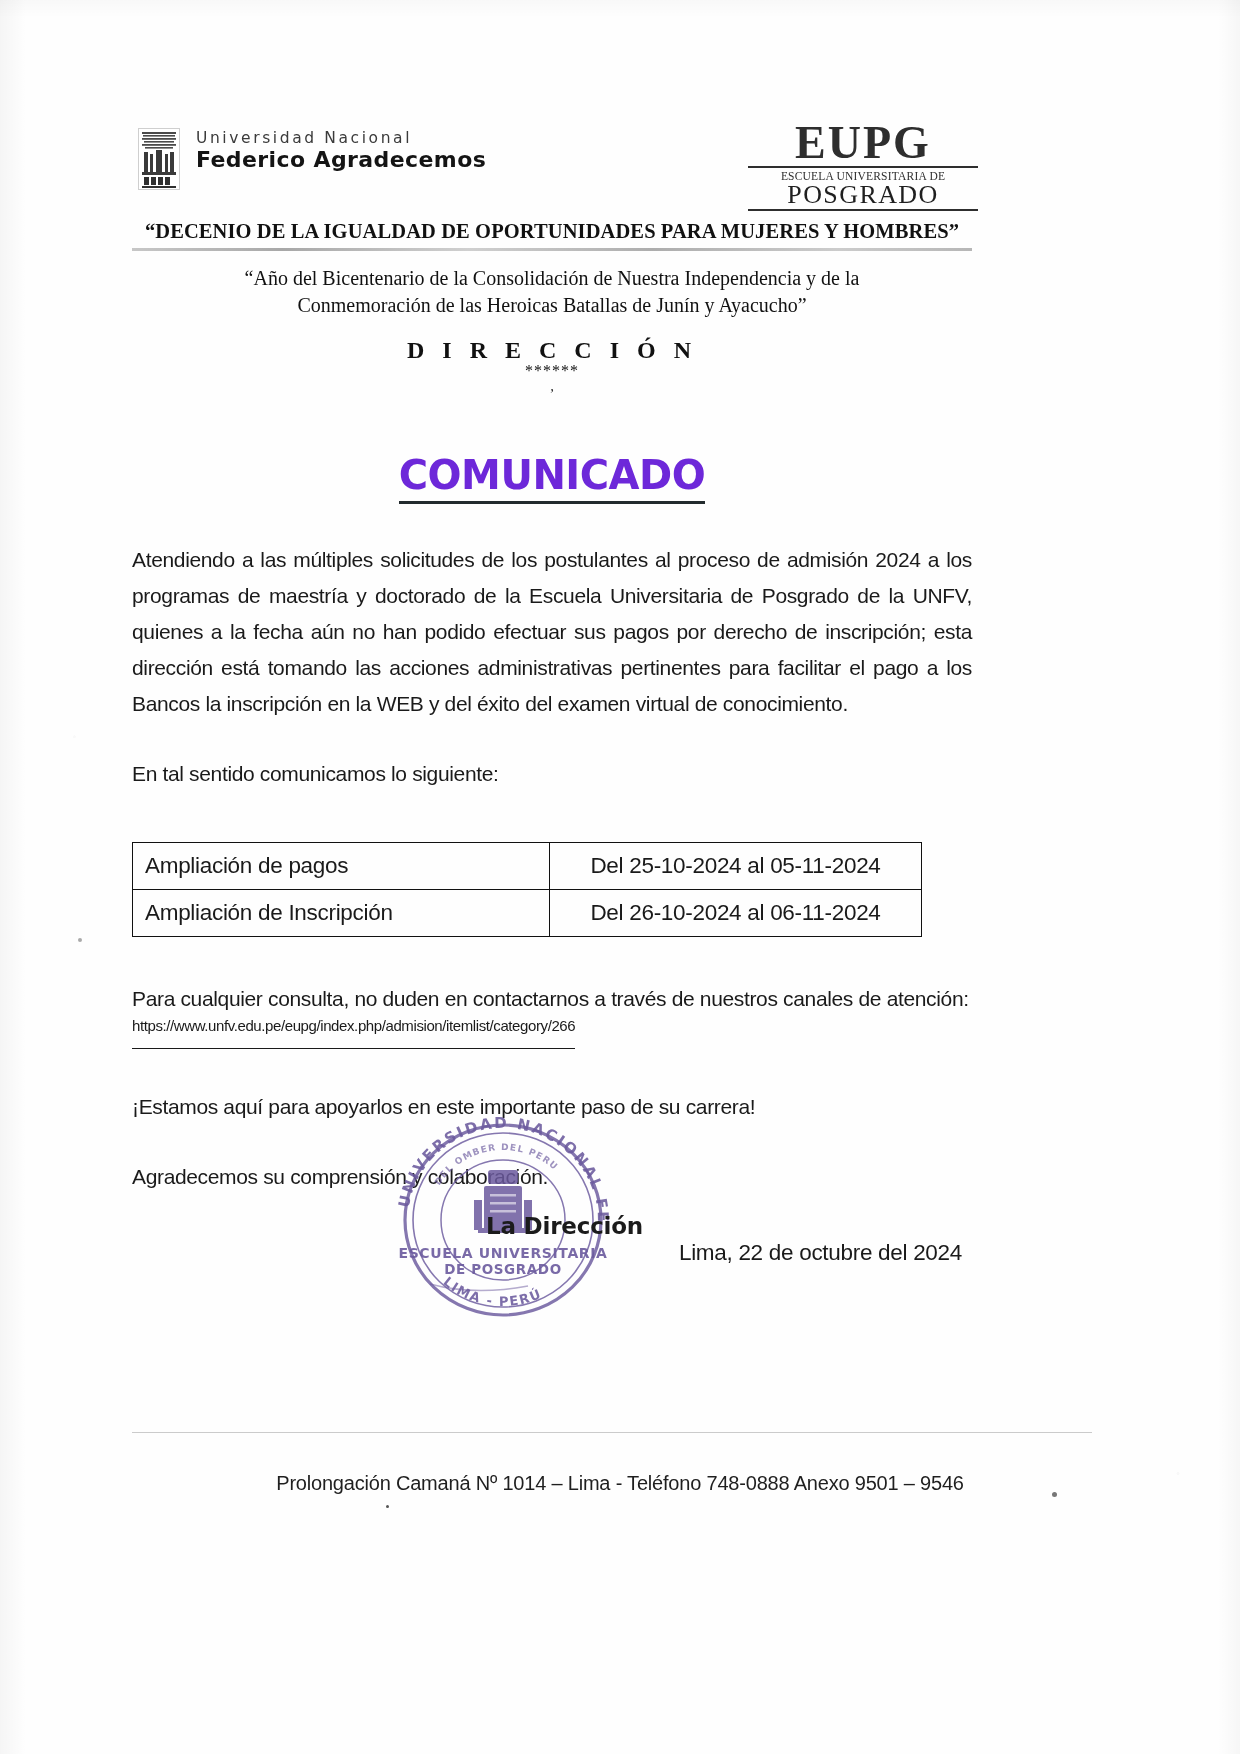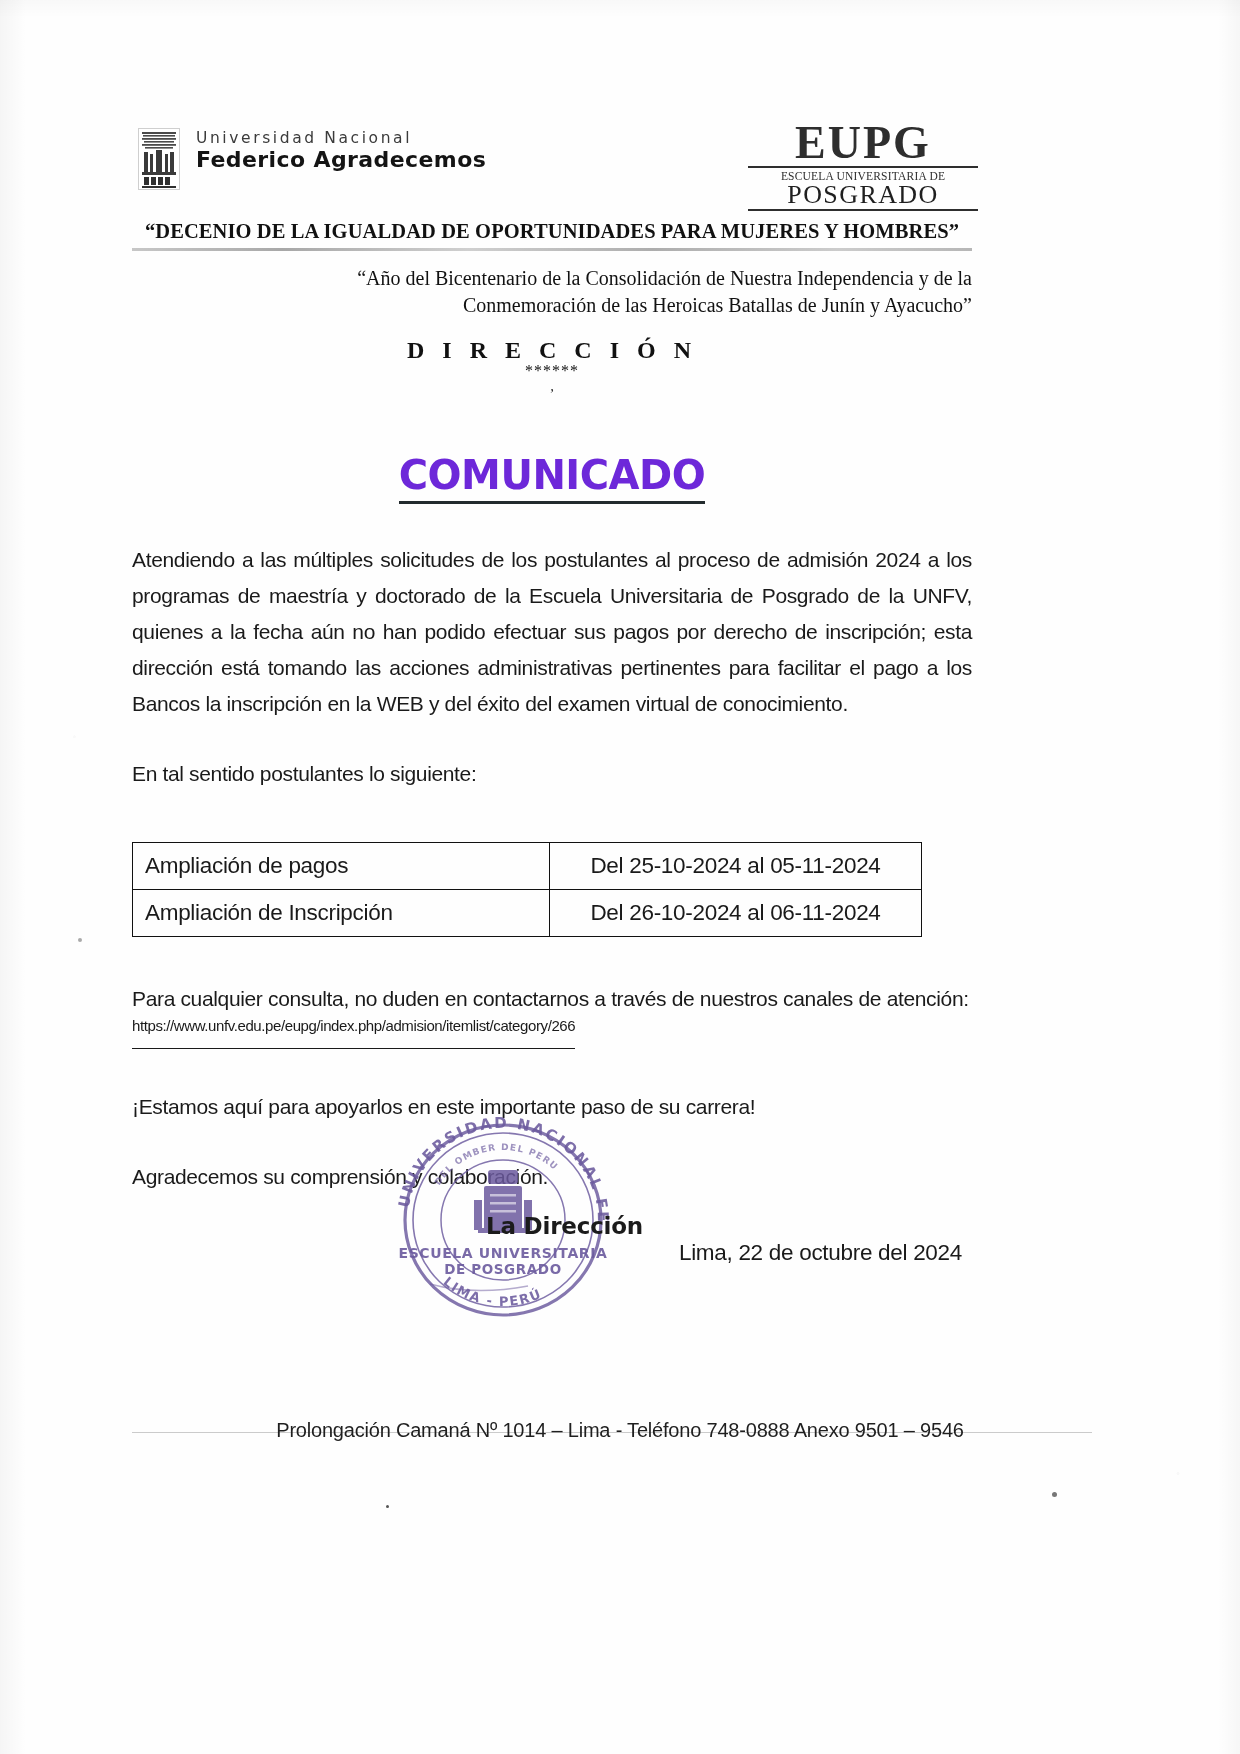--- a/index.html
+++ b/index.html
@@ -124,21 +124,21 @@
   .rule {
     height: 3px;
     margin-top: 5px;
     background: linear-gradient(90deg,
       rgba(120,120,120,0.55) 0%, rgba(90,90,90,0.70) 18%,
       rgba(130,130,130,0.50) 40%, rgba(95,95,95,0.68) 62%,
       rgba(125,125,125,0.52) 84%, rgba(100,100,100,0.62) 100%);
     opacity: 0.75;
   }
   .anio {
-    text-align: right;
+    text-align: center;
     font-family: "Liberation Serif", serif;
     font-size: 20px;
     line-height: 1.34;
     color: #111;
     margin-top: 14px;
   }
   .direccion {
     text-align: center;
     font-family: "Liberation Serif", serif;
     font-weight: bold;
@@ -264,21 +264,21 @@
     position: absolute;
     left: 132px;
     top: 1432px;
     width: 960px;
     height: 1px;
     background: rgba(120,120,120,0.38);
   }
   .footer {
     position: absolute;
     left: 0;
-    top: 1419px;
+    top: 1472px;
     width: 1240px;
     text-align: center;
     font-family: "Liberation Sans", sans-serif;
     font-size: 20px;
     letter-spacing: -0.2px;
     color: #1f1f1f;
   }
   .dot-a {
     position: absolute;
     left: 386px;
@@ -367,21 +367,21 @@
     <div class="direccion">D I R E C C I Ó N</div>
     <div class="stars">******</div>
     <div class="tick">’</div>
 
     
     <div class="comunicado"><span>COMUNICADO</span></div>
 
     
     <div class="body-text para-justify">Atendiendo a las múltiples solicitudes de los postulantes al proceso de admisión 2024 a los programas de maestría y doctorado de la Escuela Universitaria de Posgrado de la UNFV, quienes a la fecha aún no han podido efectuar sus pagos por derecho de inscripción; esta dirección está tomando las acciones administrativas pertinentes para facilitar el pago a los Bancos la inscripción en la WEB y del éxito del examen virtual de conocimiento.</div>
 
-    <div class="body-text para-left">En tal sentido postulantes lo siguiente:</div>
+    <div class="body-text para-left">En tal sentido comunicamos lo siguiente:</div>
 
     <table class="tbl">
       <tbody>
           <tr>
         <td class="c-label">Ampliación de pagos</td>
         <td class="c-range">Del 25-10-2024  al  05-11-2024</td>
       </tr>
       <tr>
         <td class="c-label">Ampliación de Inscripción</td>
         <td class="c-range">Del 26-10-2024  al  06-11-2024</td>

